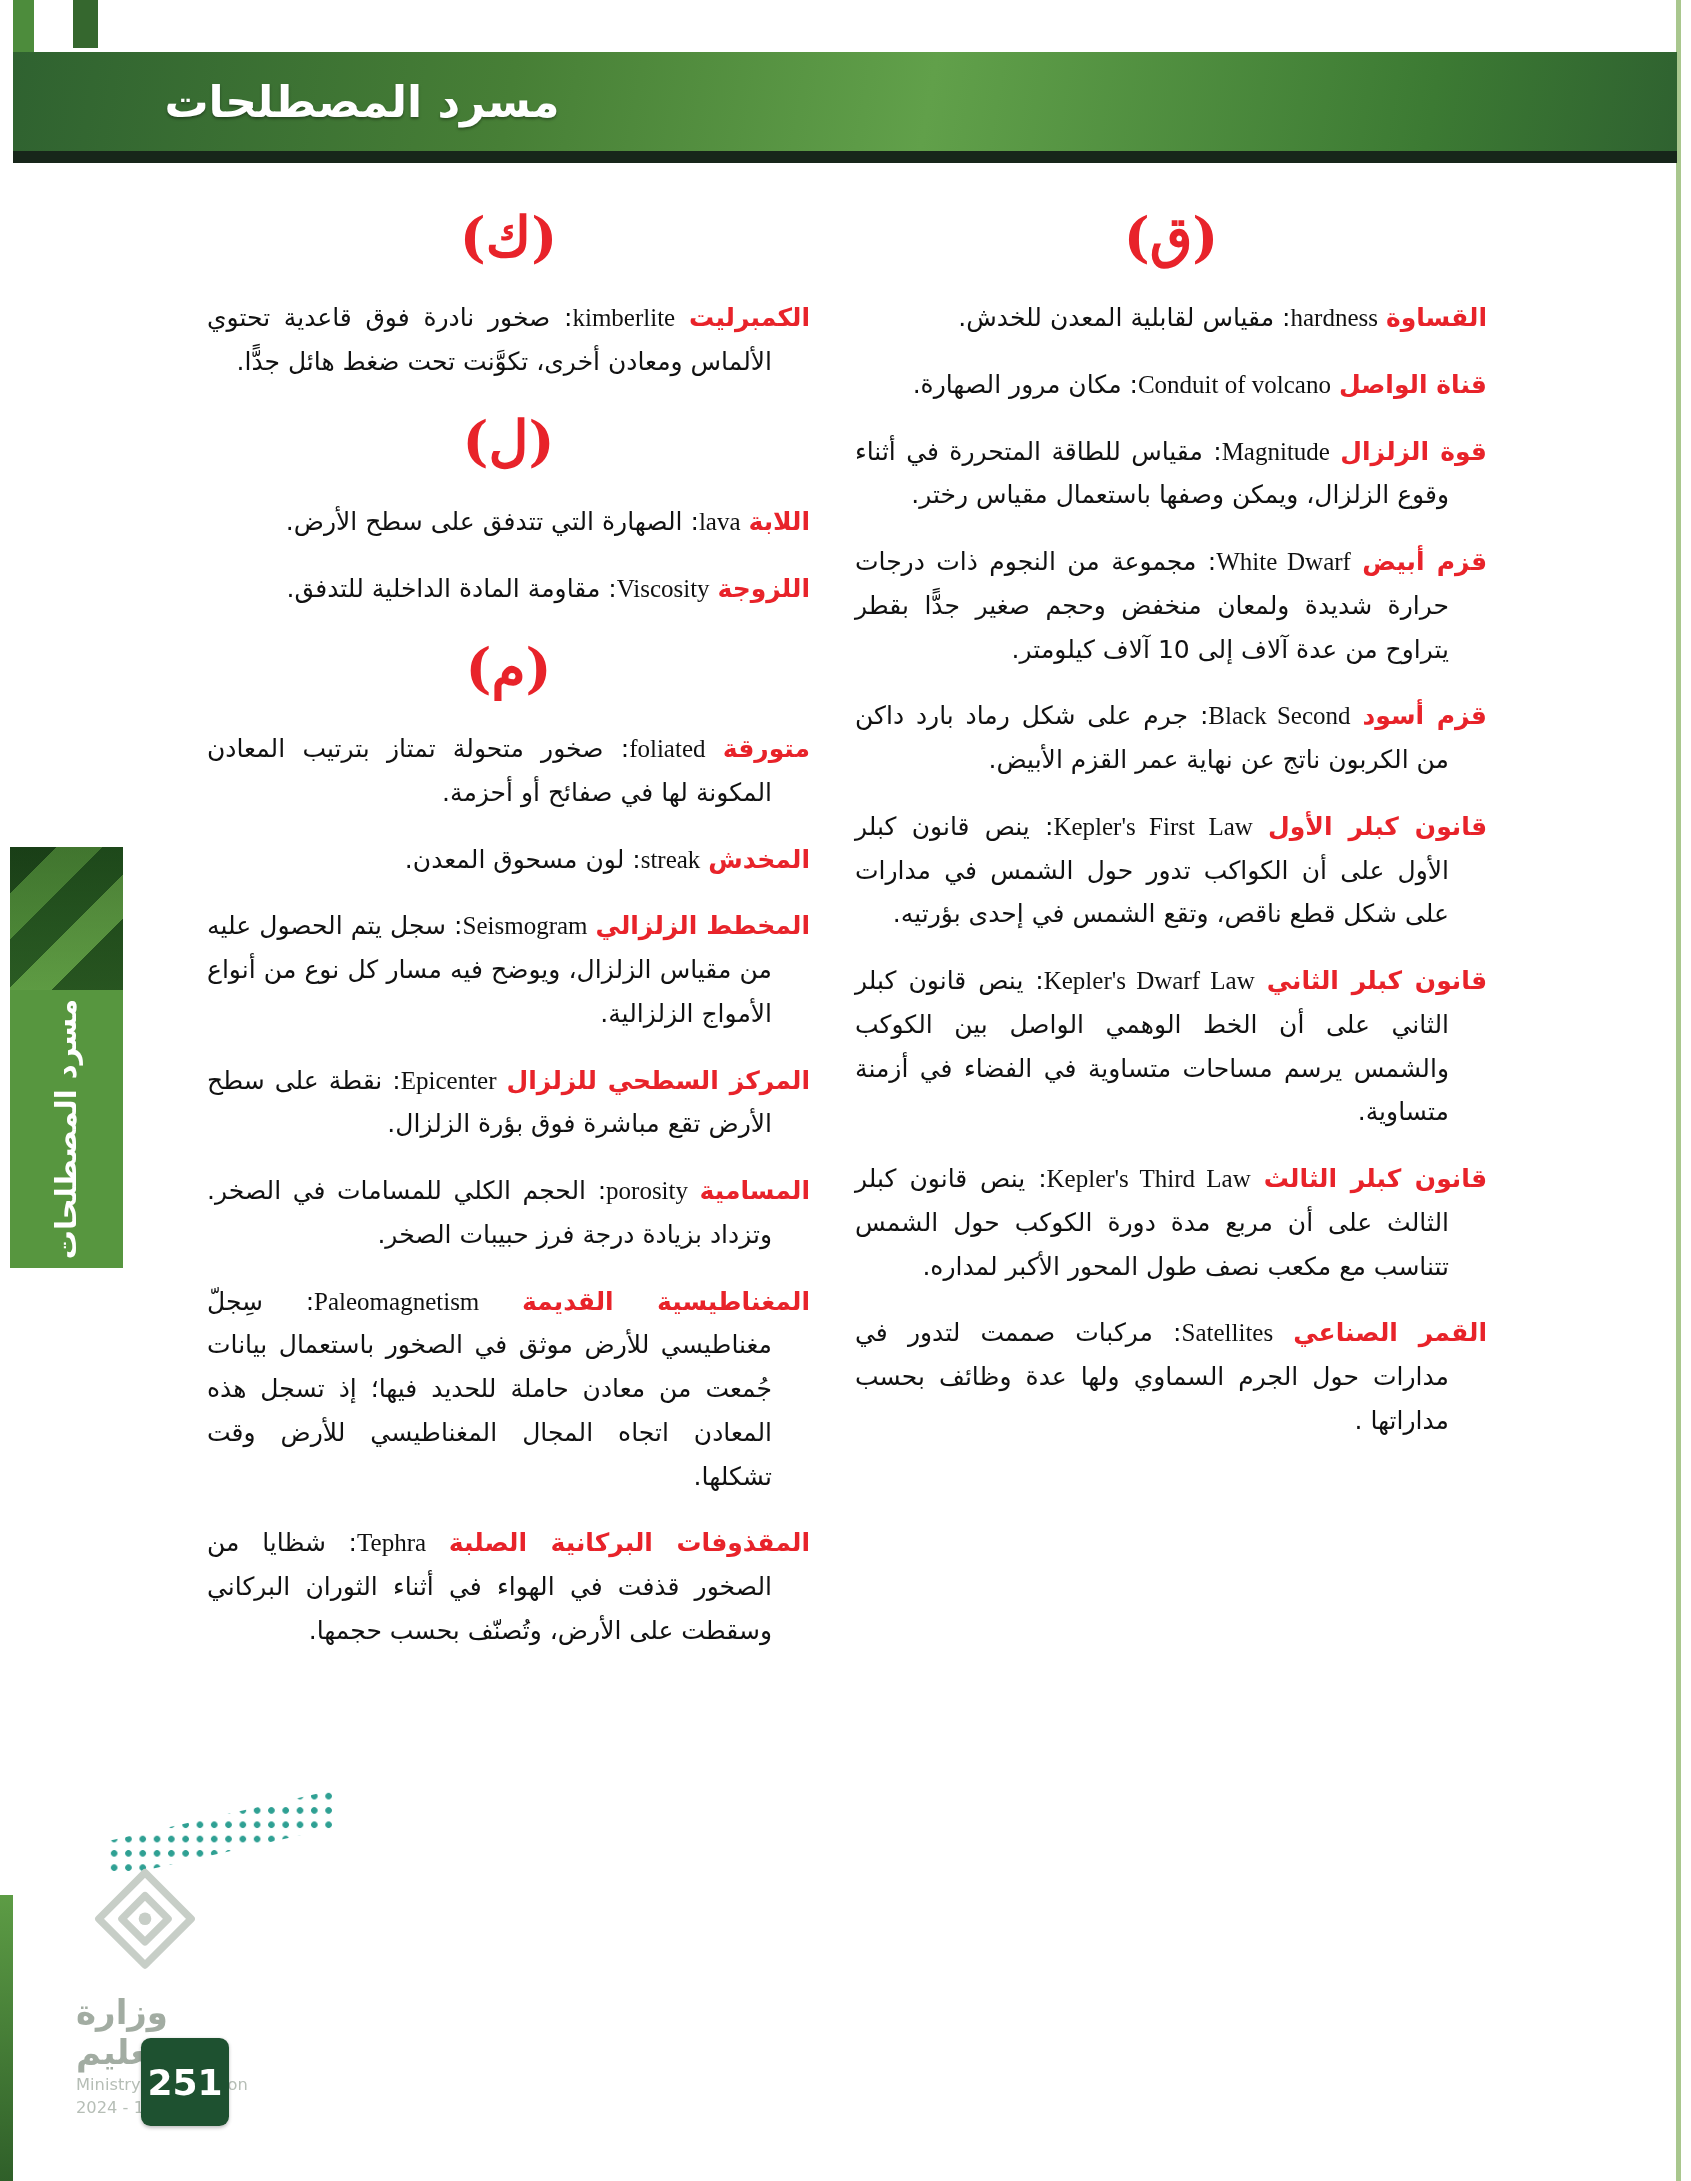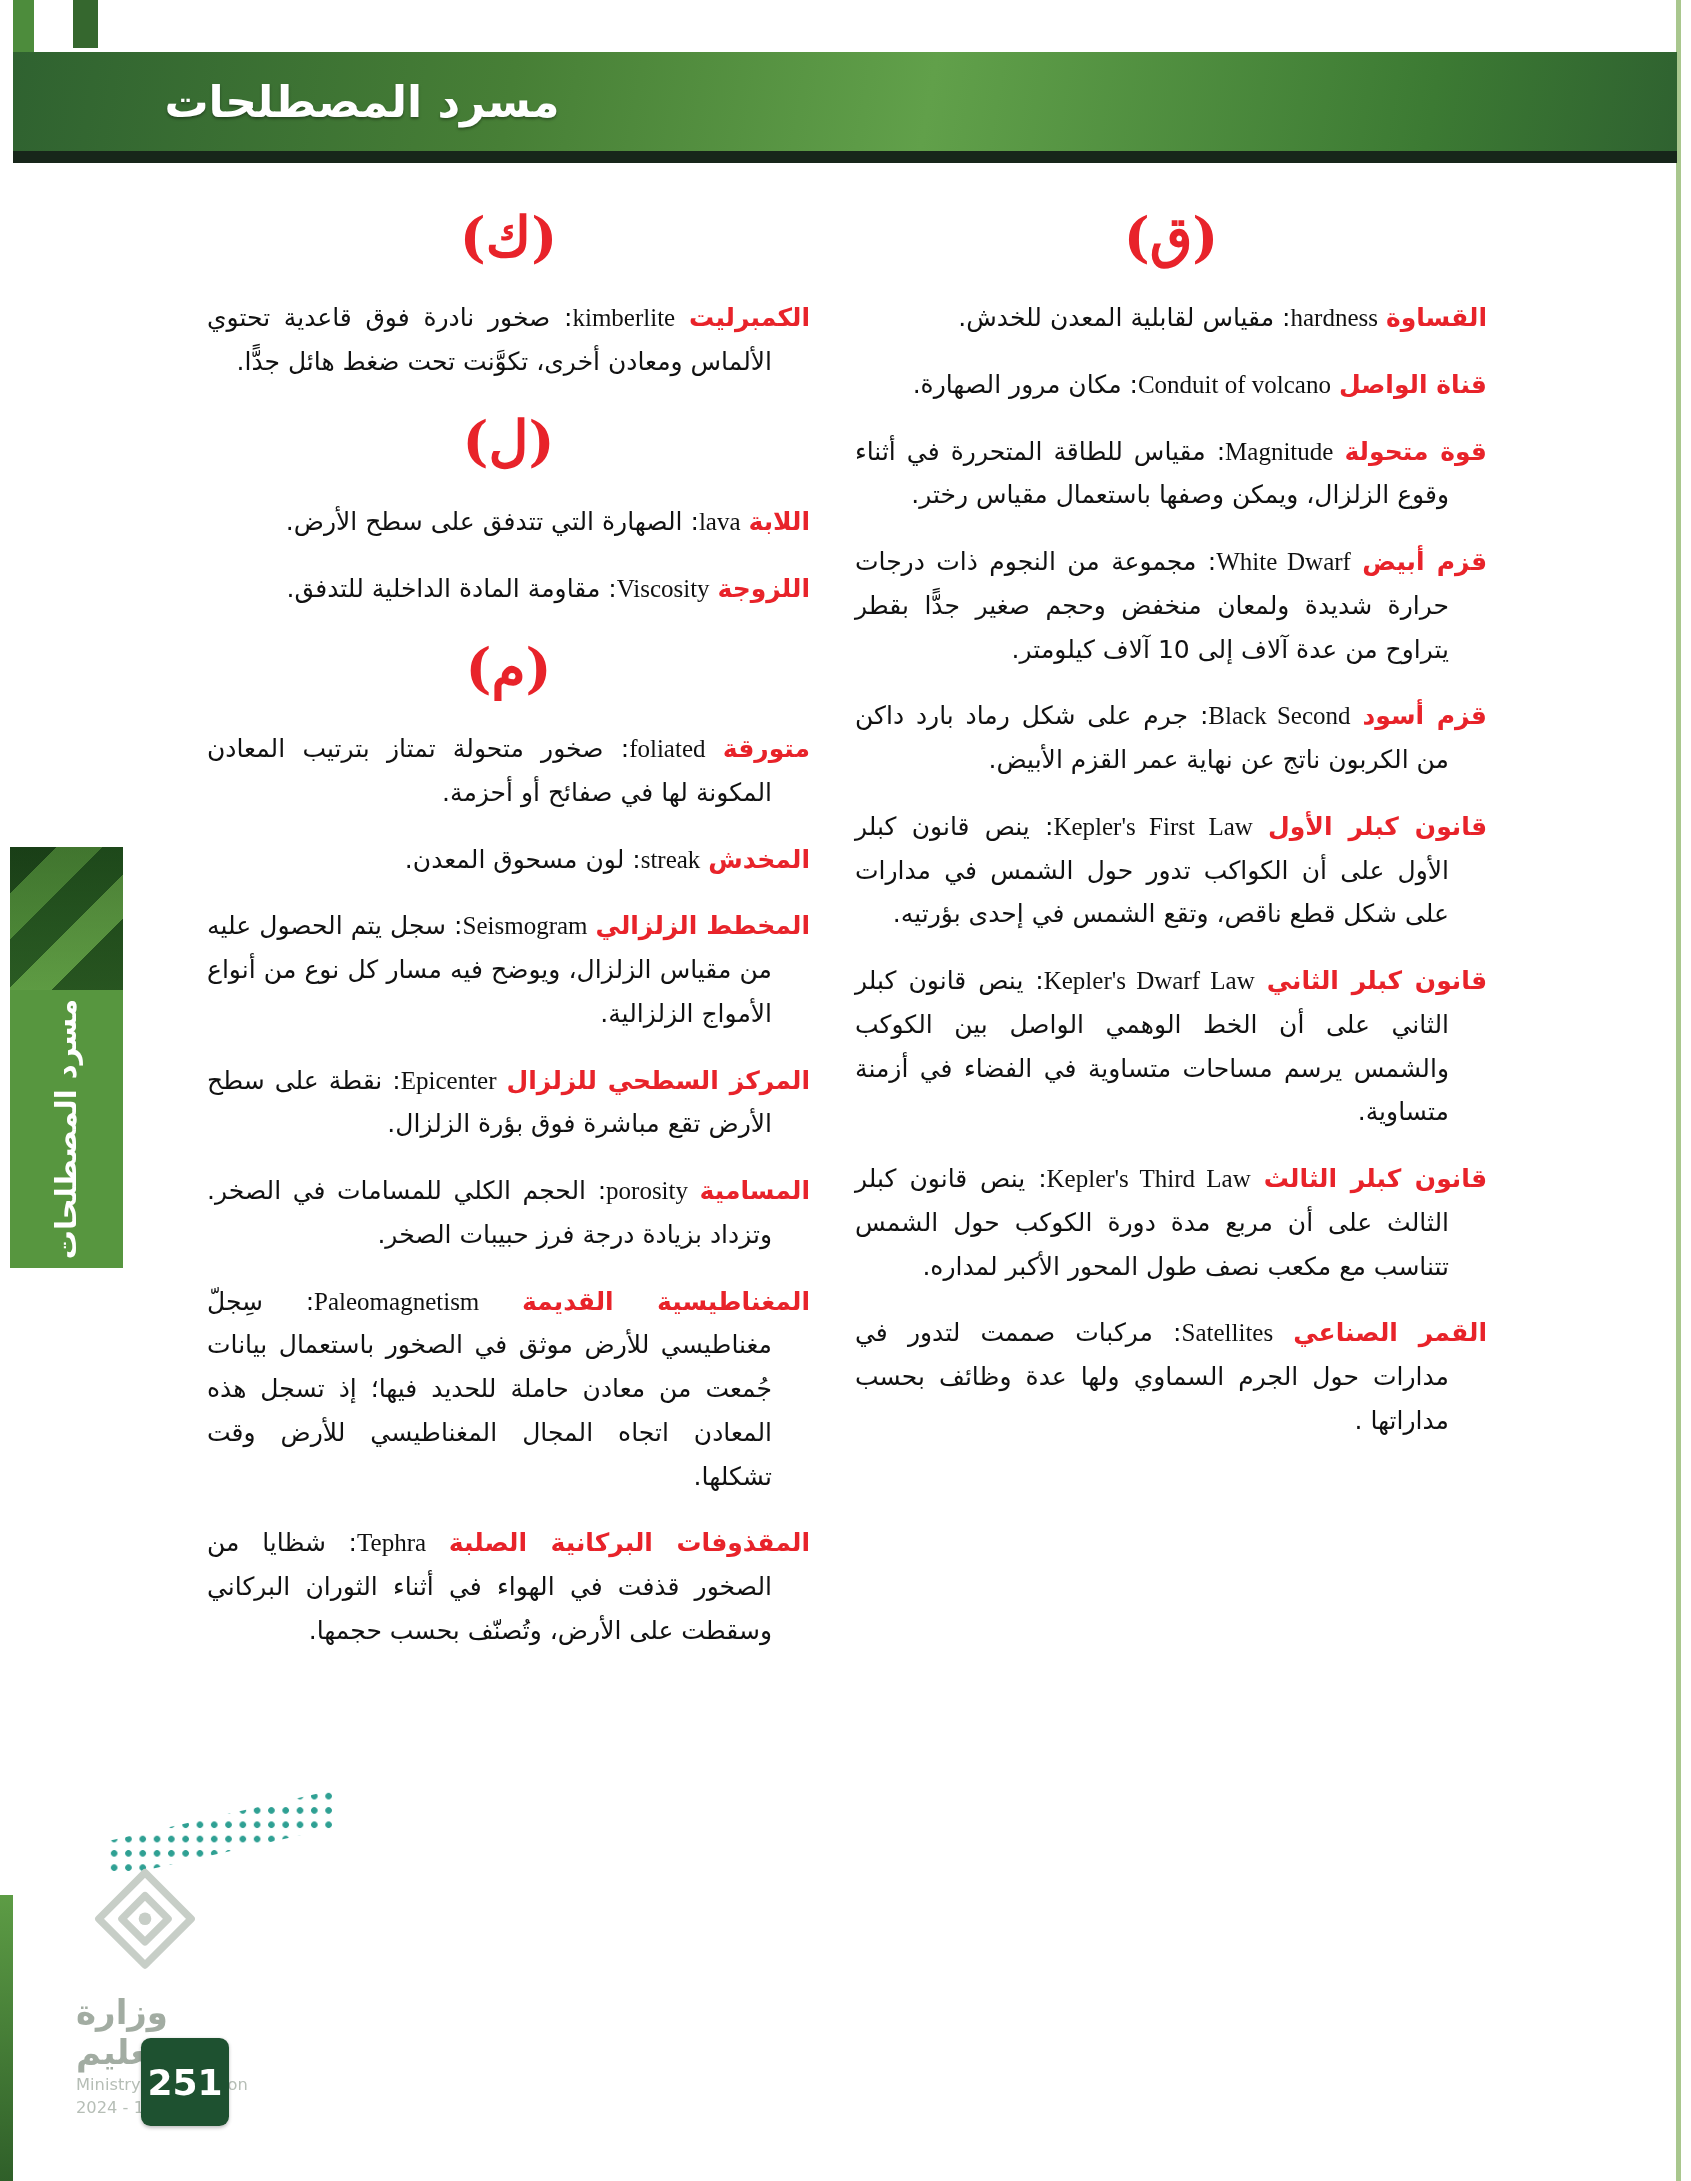--- a/index.html
+++ b/index.html
@@ -110,21 +110,21 @@
 
     <p class="entry">
       <span class="term-ar">القساوة</span>
       <span class="term-en">hardness</span><span class="definition">: مقياس لقابلية المعدن للخدش.</span>
     </p>
     <p class="entry">
       <span class="term-ar">قناة الواصل</span>
       <span class="term-en">Conduit of volcano</span><span class="definition">: مكان مرور الصهارة.</span>
     </p>
     <p class="entry">
-      <span class="term-ar">قوة متحولة</span>
+      <span class="term-ar">قوة الزلزال</span>
       <span class="term-en">Magnitude</span><span class="definition">: مقياس للطاقة المتحررة في أثناء وقوع الزلزال، ويمكن وصفها باستعمال مقياس رختر.</span>
     </p>
     <p class="entry">
       <span class="term-ar">قزم أبيض</span>
       <span class="term-en">White Dwarf</span><span class="definition">: مجموعة من النجوم ذات درجات حرارة شديدة ولمعان منخفض وحجم صغير جدًّا بقطر يتراوح من عدة آلاف إلى 10 آلاف كيلومتر.</span>
     </p>
     <p class="entry">
       <span class="term-ar">قزم أسود</span>
       <span class="term-en">Black Second</span><span class="definition">: جرم على شكل رماد بارد داكن من الكربون ناتج عن نهاية عمر القزم الأبيض.</span>
     </p>

